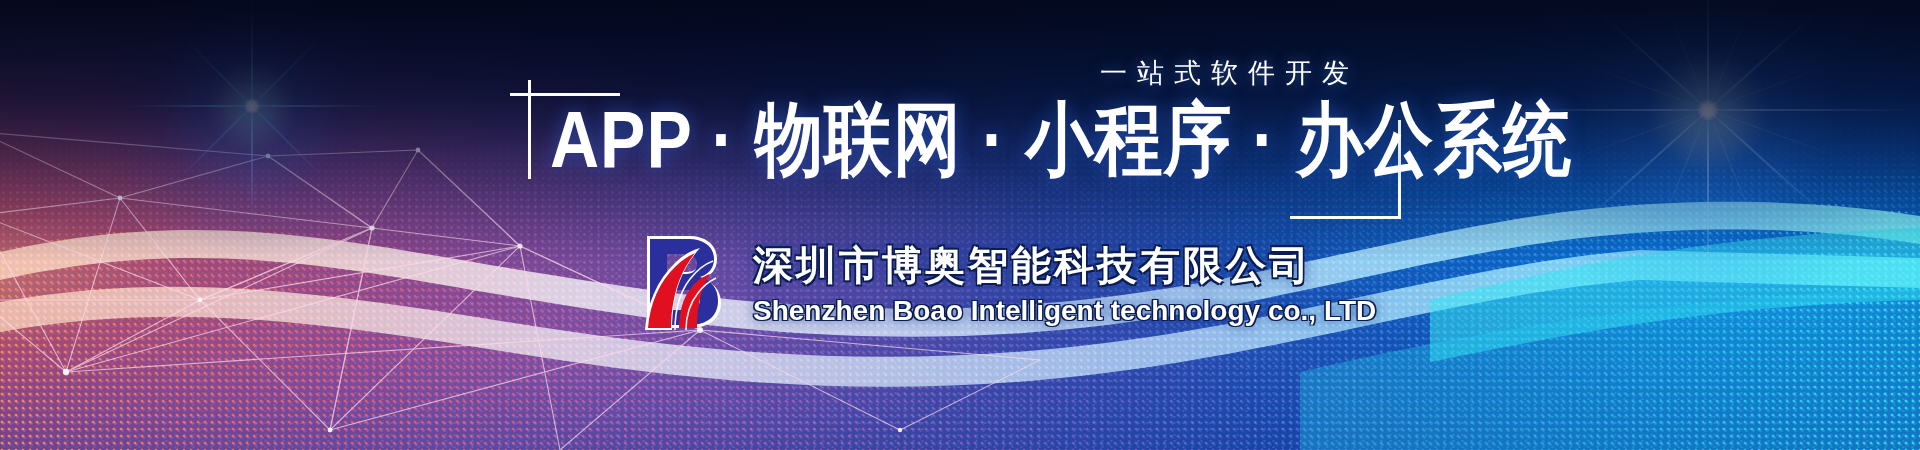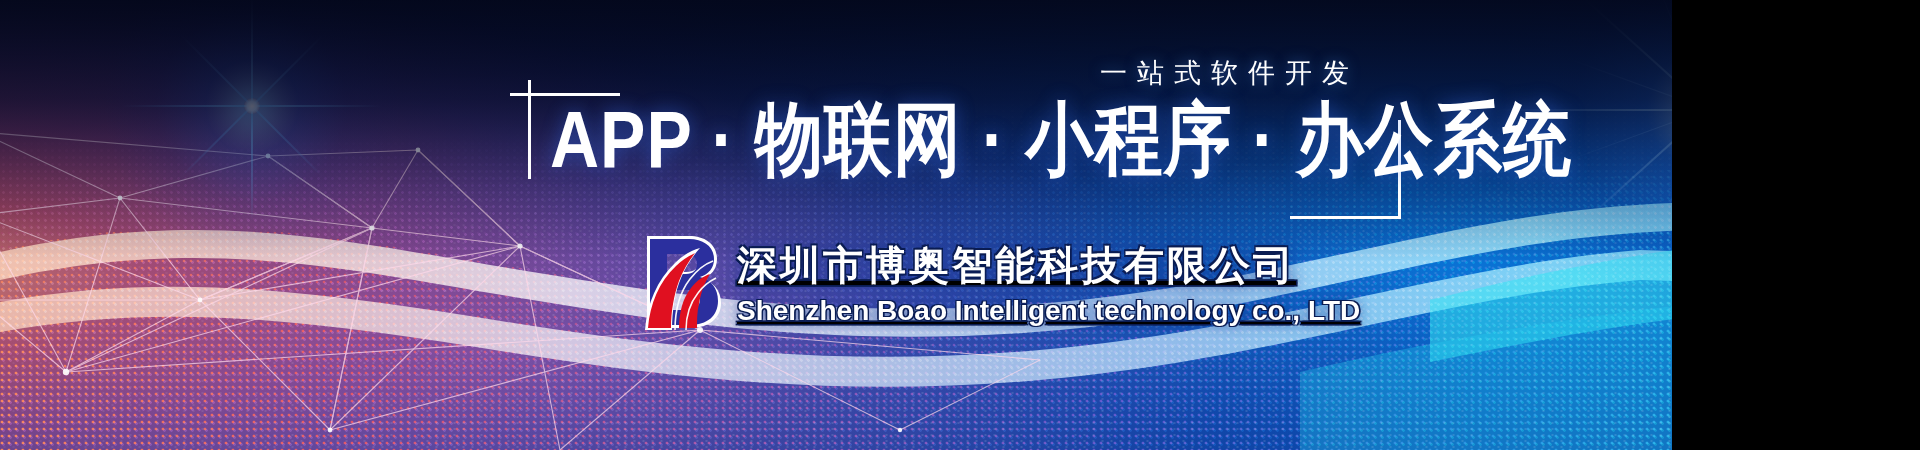--- a/index.html
+++ b/index.html
@@ -6,25 +6,24 @@
     margin: 0;
     padding: 0;
     background: #000;
   }
   body {
     font-family: "Liberation Sans", "DejaVu Sans", sans-serif;
   }
 
   #banner {
     position: relative;
-    width: 1624px;
+    width: 1920px;
     height: 450px;
     overflow: hidden;
     background: #c2410c;
-    padding-left: 48px;
   }
 
   
   .layer { position: absolute; inset: 0; }
 
   
   .bg-sky {
     background:
       linear-gradient(180deg,
         #050a26 0%,
@@ -161,22 +160,21 @@
   .bk-right-v { left: 1398px; top: 120px; width: 3px; height: 99px; }
   .bk-right-h { left: 1290px; top: 216px; width: 111px; height: 3px; }
 
   
   .brandrow {
     position: absolute;
     left: 631px;
     top: 230px;
     display: flex;
     align-items: center;
-    gap: 8px;
-    text-decoration: underline;
+    gap: 24px;
   }
   .logo-mark { width: 98px; height: 104px; flex: 0 0 auto; }
   .logo-mark svg { display: block; width: 98px; height: 104px; }
 
   .brandtext { display: flex; flex-direction: column; gap: 2px; }
 
   .cname-cn {
     font-size: 40px;
     font-weight: 700;
     color: #ffffff;

